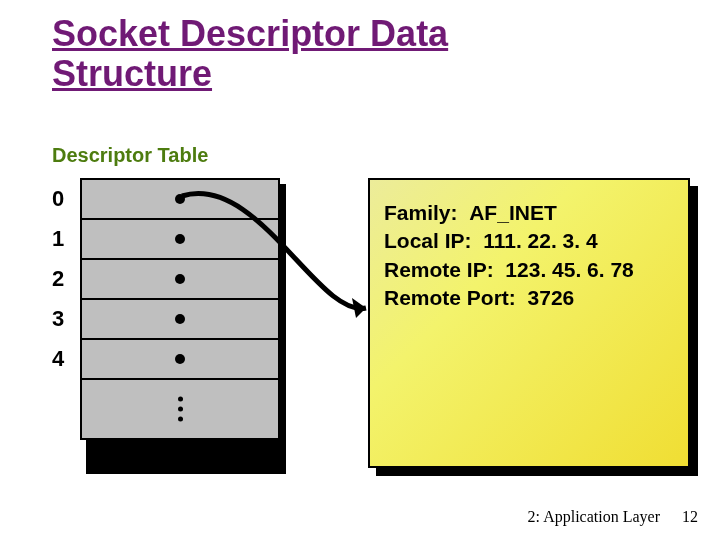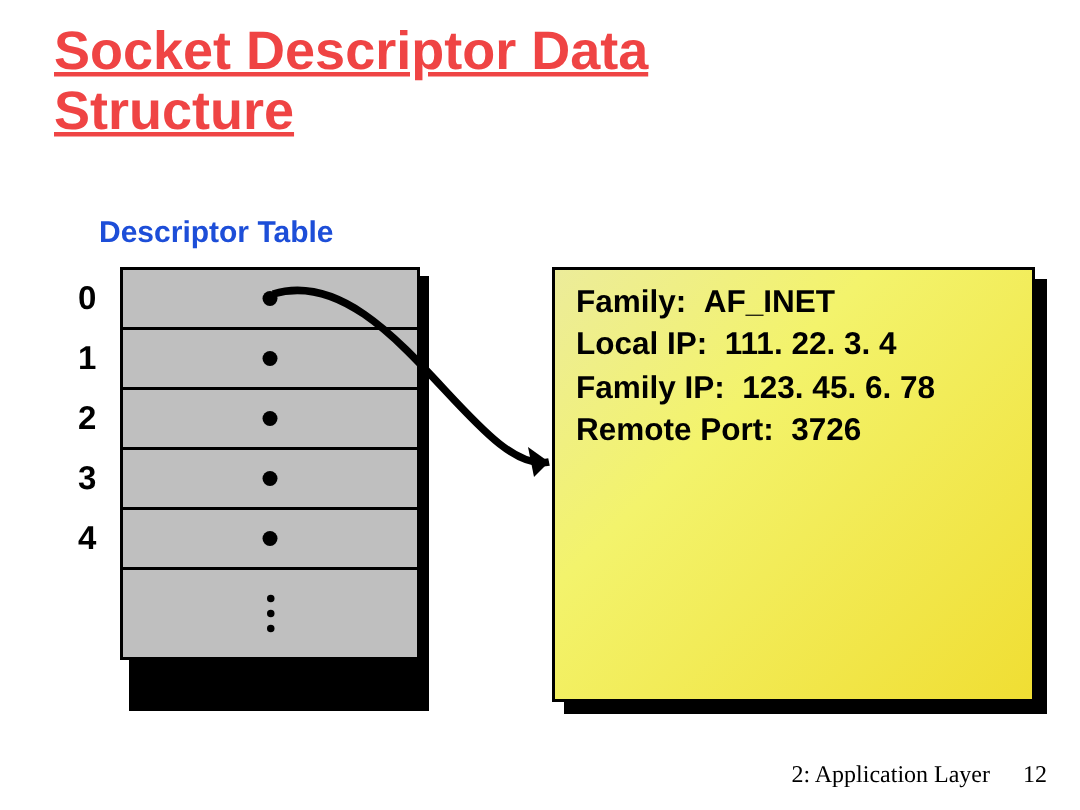--- a/index.html
+++ b/index.html
@@ -7,36 +7,36 @@
     padding: 0;
     width: 720px;
     height: 540px;
     background: #fff;
     font-family: "Comic Sans MS", "Comic Sans", cursive, sans-serif;
     position: relative;
     overflow: hidden;
   }
   .title {
     position: absolute;
-    left: 36px;
+    left: 52px;
     top: 14px;
     font-size: 36px;
     font-weight: bold;
     line-height: 1.1;
-    color: #ef4444;
+    color: #701a75;
     text-decoration: underline;
     white-space: pre-line;
   }
   .subtitle {
     position: absolute;
-    left: 66px;
+    left: 52px;
     top: 144px;
     font-size: 20px;
     font-weight: bold;
-    color: #1d4ed8;
+    color: #4d7c0f;
   }
   .footer {
     position: absolute;
     right: 22px;
     bottom: 14px;
     font-size: 16px;
     color: #000;
     font-family: "Times New Roman", serif;
     margin-left: 40px;
   }
@@ -122,21 +122,21 @@
     width: 322px;
     height: 290px;
     background: #000;
   }
   .detail-body {
     position: relative;
     width: 322px;
     height: 290px;
     border: 2px solid #000;
     box-sizing: border-box;
-    padding: 8px 12px 8px 14px;
+    padding: 19px 12px 8px 14px;
     font-family: Arial, Helvetica, sans-serif;
     font-size: 21px;
     font-weight: bold;
     line-height: 1.35;
     background: linear-gradient(135deg, #ecec9a 0%, #f3f36c 35%, #f0de33 100%);
     color: #000;
   }
   .detail-body div { white-space: nowrap; }
 
   .arrow-svg {
@@ -192,21 +192,21 @@
 <svg class="arrow-svg" viewBox="0 0 200 180">
   <path d="M 4 18 C 80 -5, 140 140, 188 130" stroke="#000" stroke-width="5" fill="none"></path>
   <polygon points="188,130 174,120 178,140" fill="#000"></polygon>
 </svg>
 
 <div class="detail">
   <div class="detail-shadow"></div>
   <div class="detail-body">
     <div><span>Family:</span>&nbsp;&nbsp;<span>AF_INET</span></div>
     <div><span>Local IP:</span>&nbsp;&nbsp;<span>111. 22. 3. 4</span></div>
-    <div><span>Family IP:</span>&nbsp;&nbsp;<span>123. 45. 6. 78</span></div>
+    <div><span>Remote IP:</span>&nbsp;&nbsp;<span>123. 45. 6. 78</span></div>
     <div><span>Remote Port:</span>&nbsp;&nbsp;<span>3726</span></div>
   </div>
 </div>
 
 <div class="footer">
   <span>2: Application Layer</span>
   <span class="pagenum">12</span>
 </div>
 
 </body></html>

